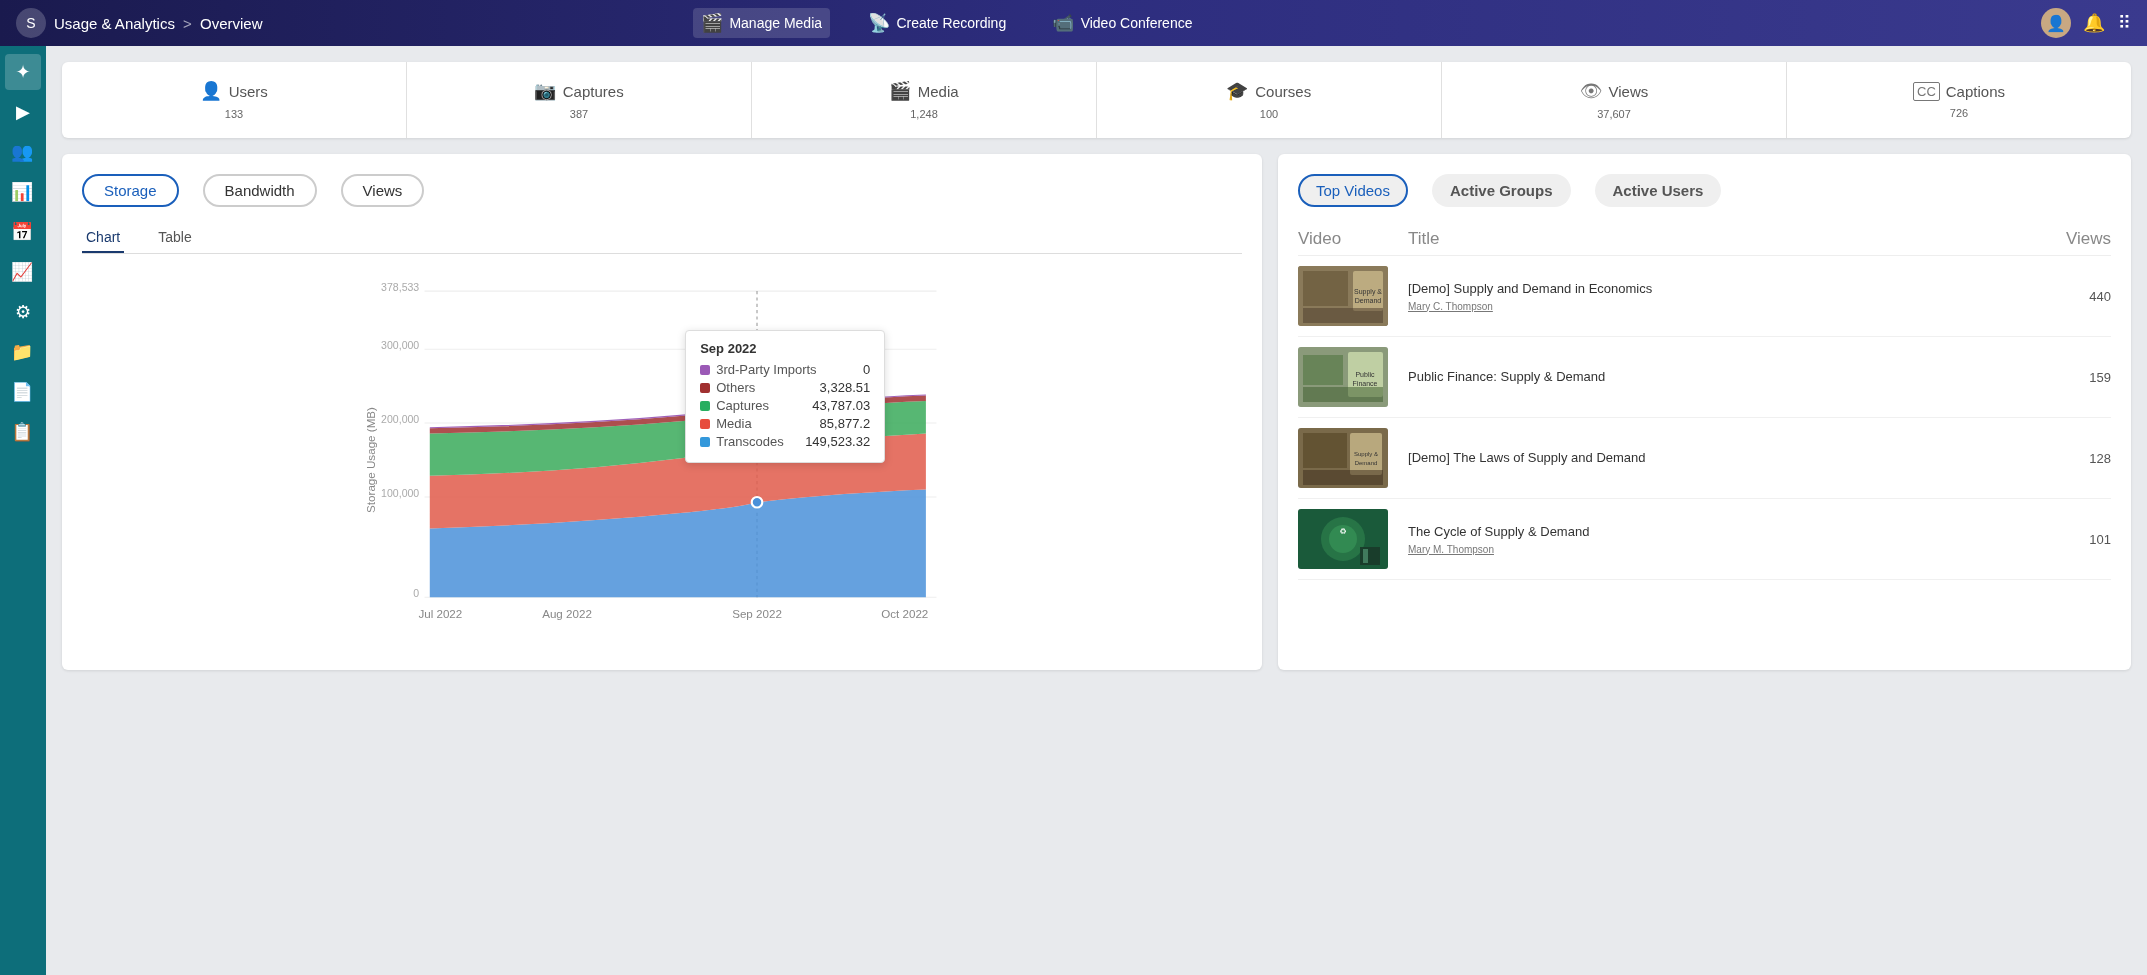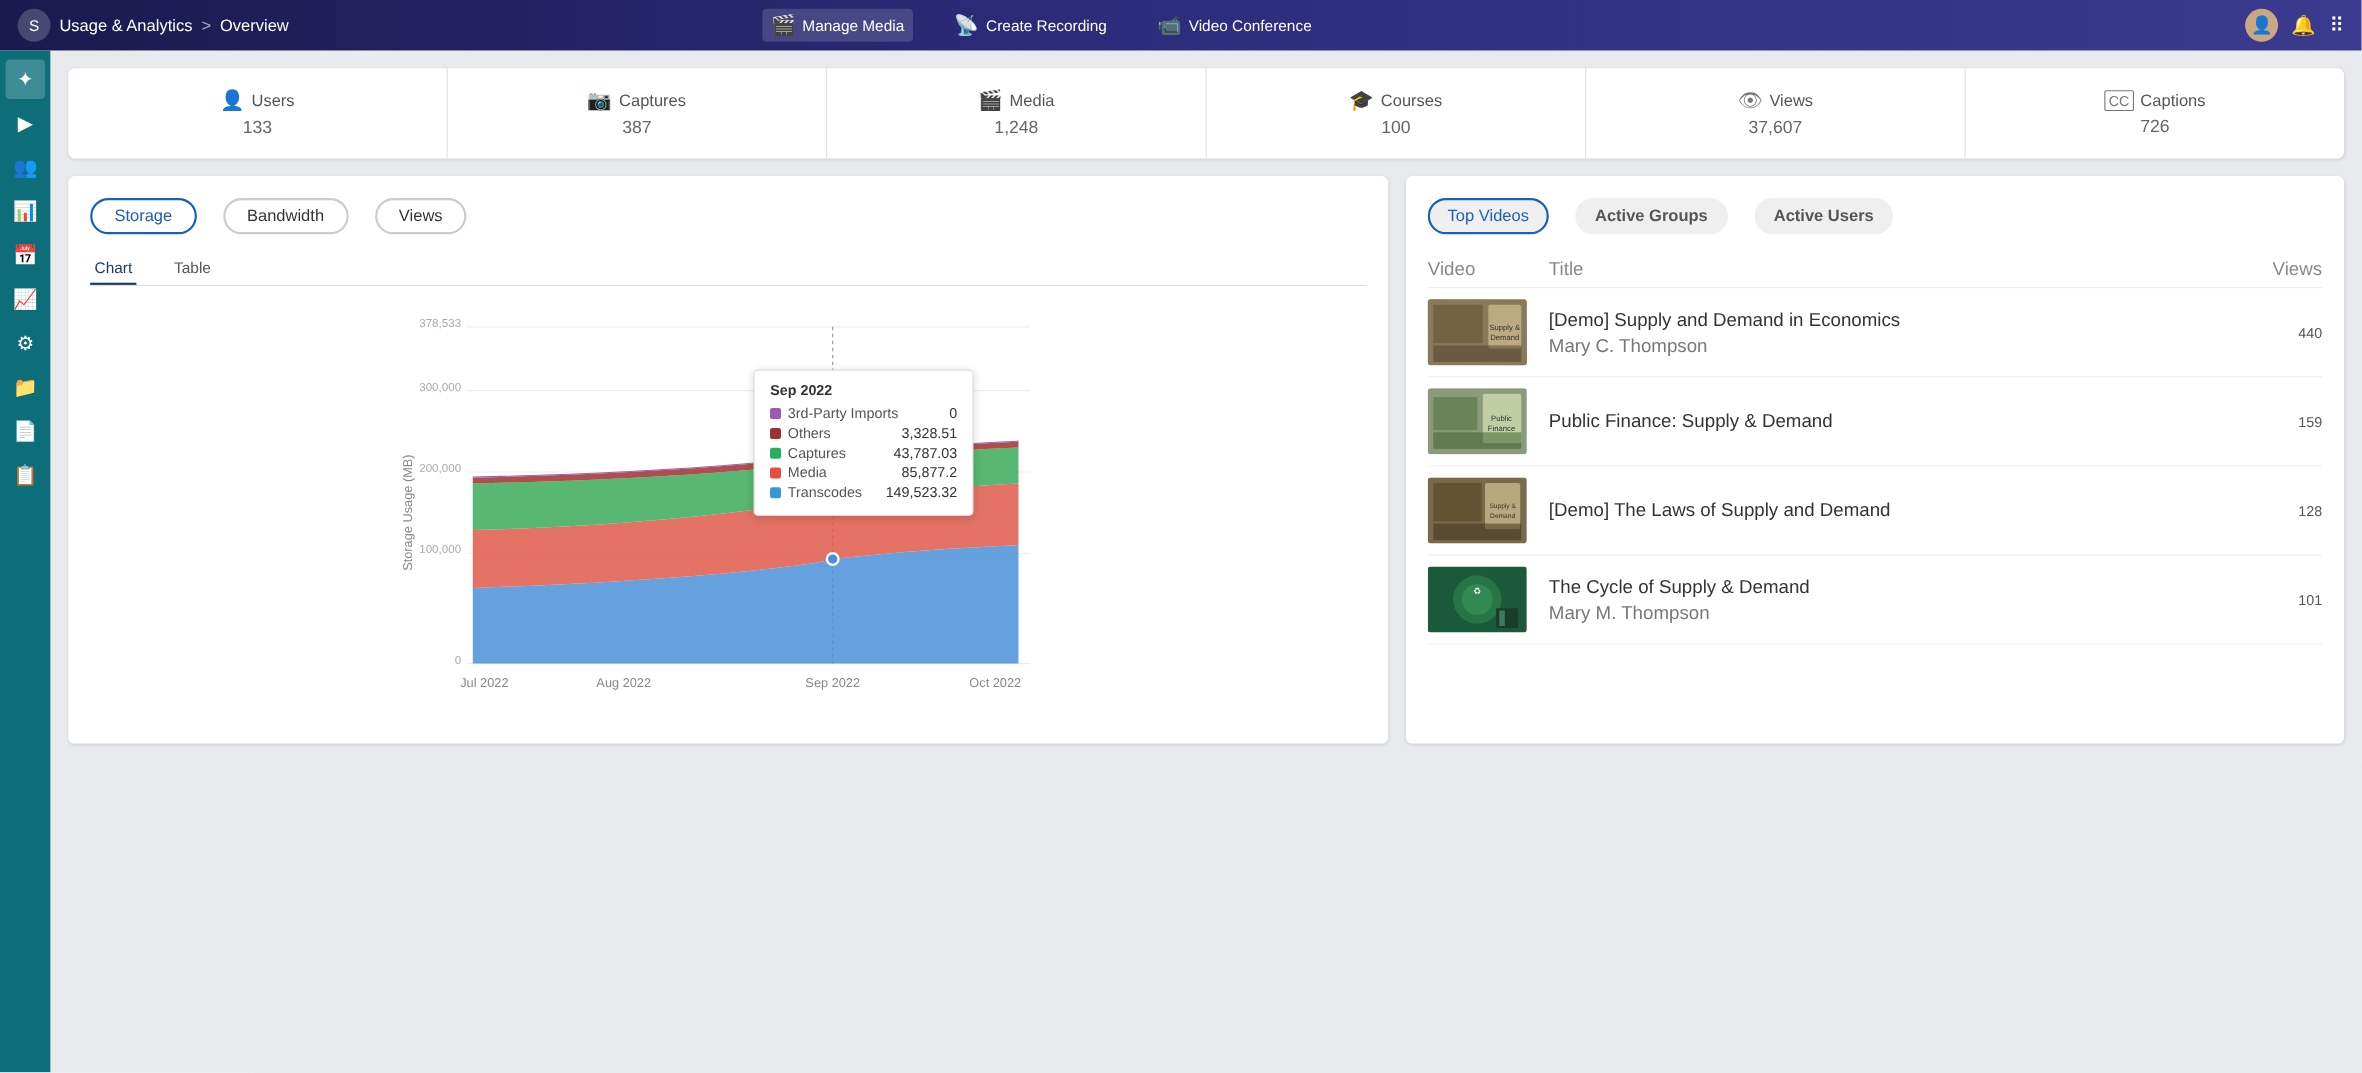--- a/index.html
+++ b/index.html
@@ -122,21 +122,21 @@
     .stat-item:last-child { border-right: none; }
     .stat-header {
       display: flex;
       align-items: center;
       gap: 6px;
       color: #555;
       font-size: 15px;
       margin-bottom: 6px;
     }
     .stat-icon { font-size: 18px; color: #777; }
-    .stat-value { font-size: 16px; color: #666; font-weight: 400; }
+    .stat-value { font-size: 11px; color: #666; font-weight: 400; }
 
     
     .bottom-row {
       display: flex;
       gap: 16px;
     }
 
     
     .chart-panel {
       flex: 0 0 58%;
@@ -282,22 +282,22 @@
     }
     .video-thumb {
       width: 90px; height: 60px;
       background: #ccc;
       border-radius: 3px;
       margin-right: 16px;
       overflow: hidden;
       flex-shrink: 0;
       display: flex; align-items: center; justify-content: center;
     }
-    .video-title-text { font-size: 17px; color: #333; font-weight: 500; line-height: 1.4; }
-    .video-author { font-size: 17px; color: #777; margin-top: 2px; }
+    .video-title-text { font-size: 13px; color: #333; font-weight: 500; line-height: 1.4; }
+    .video-author { font-size: 10px; color: #777; margin-top: 2px; text-decoration: underline; }
     .video-views { flex: 0 0 60px; text-align: right; font-size: 13px; color: #555; }
   </style>
 </head>
 <body>
 
 <div class="top-nav">
   <div class="top-nav-logo">
     <div class="logo-circle">S</div>
     <span>
       <span>Usage &amp; Analytics</span>

